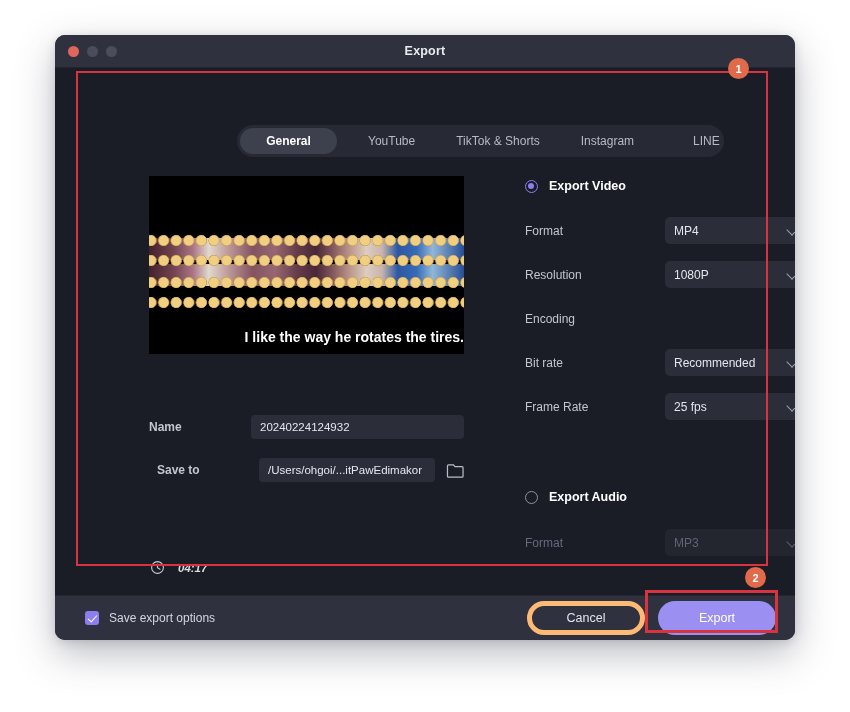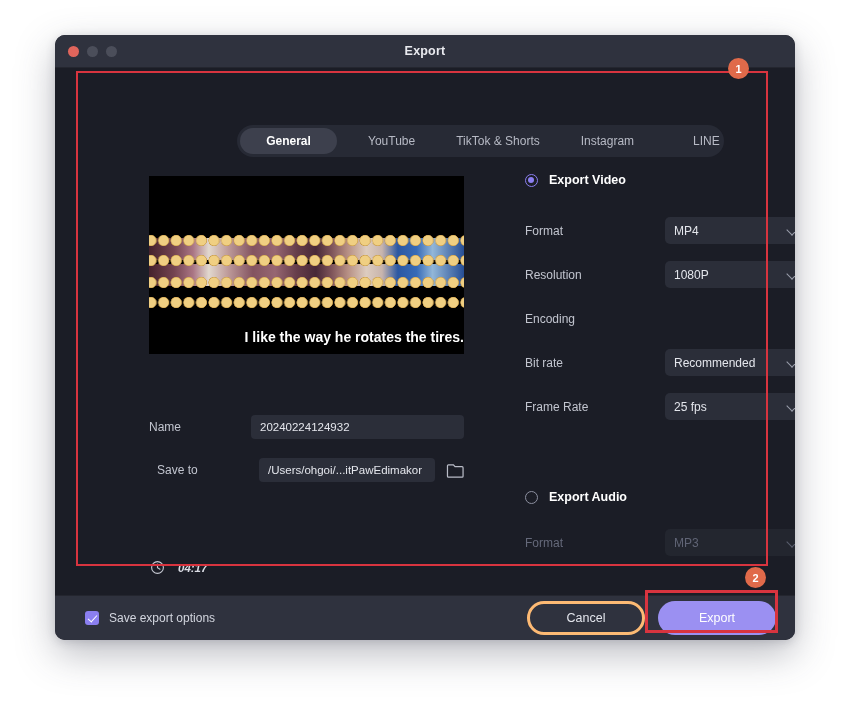--- a/index.html
+++ b/index.html
@@ -142,20 +142,21 @@
   .field-row {
     position: absolute;
     height: 24px;
     display: flex;
     align-items: center;
   }
   .field-label {
     font-size: 12px;
     color: #c2c5cf;
     width: 102px;
+    font-weight: bold;
   }
   .text-input {
     height: 24px;
     background: #2b2e39;
     border-radius: 4px;
     display: flex;
     align-items: center;
     padding: 9px 9px;
     font-size: 11.5px;
     color: #e4e6ec;
@@ -186,21 +187,21 @@
   .meta-text { font-size: 11.5px; color: #dadce4; font-weight: bold; }
 
   
   .radio-row {
     position: absolute;
     left: 470px;
     display: flex;
     align-items: center;
     gap: 11px;
   }
-  .radio-row.video { top: 105px; text-align: center; }
+  .radio-row.video { top: 111px; text-align: center; }
   .radio-row.audio { top: 422px; }
   .radio {
     width: 13px; height: 13px;
     border-radius: 50%;
     border: 1.6px solid #8d90a0;
     position: relative;
     flex: 0 0 13px;
   }
   .radio.on { border-color: #8b7ff0; }
   .radio.on::after {
@@ -297,21 +298,21 @@
     border-radius: 17px;
     font-size: 12.5px;
     display: flex;
     align-items: center;
     justify-content: center;
     cursor: pointer;
   }
   .btn-cancel {
     right: 150px;
     width: 118px;
-    border: 3px solid #fdba74;
+    border: 5px solid #fdba74;
     color: #e3e5ec;
     background: transparent;
   }
   .btn-export {
     right: 19px;
     width: 118px;
     background: #9b90f2;
     color: #ffffff;
   }
 

